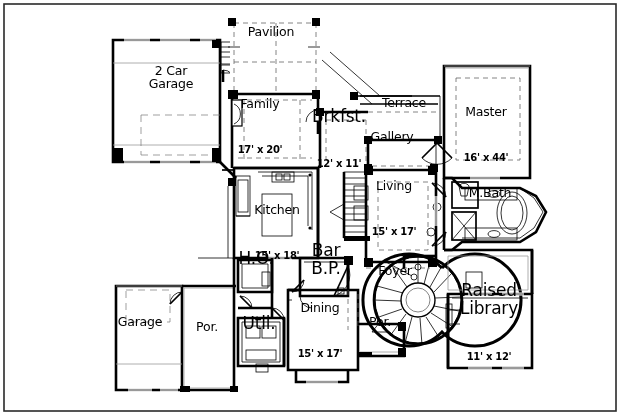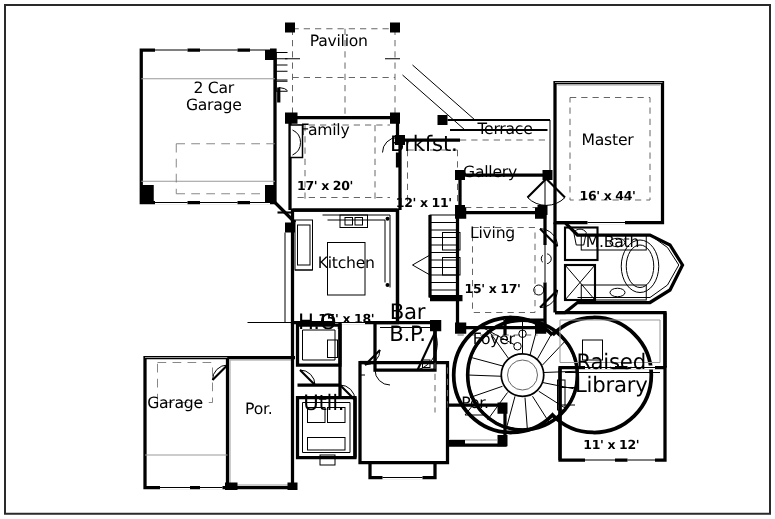--- a/index.html
+++ b/index.html
@@ -441,18 +441,22 @@
     <span class="dm"></span>
   </div>
   <div class="lbl" style="left:207px;top:344px;">
     <span class="nm">Por.</span>
     <span class="dm"></span>
   </div>
   <div class="lbl sm" style="left:259px;top:340px;text-align:center;">
     <span class="nm">Util.</span>
     <span class="dm"></span>
   </div>
+  <div class="lbl" style="left:320px;top:330px;">
+    <span class="nm">Dining</span>
+    <span class="dm">15' x 17'</span>
+  </div>
   <div class="lbl" style="left:380px;top:339px;">
     <span class="nm">Por.</span>
     <span class="dm"></span>
   </div>
 
 </div>
 
 </body></html>

